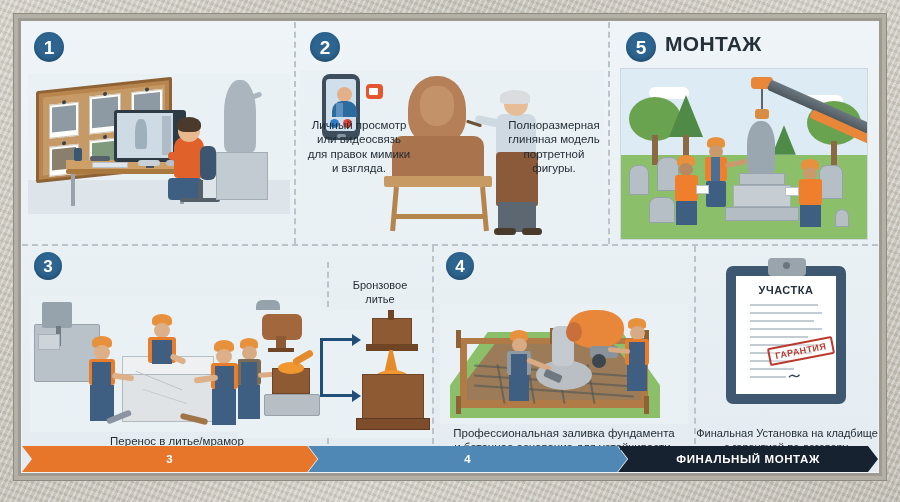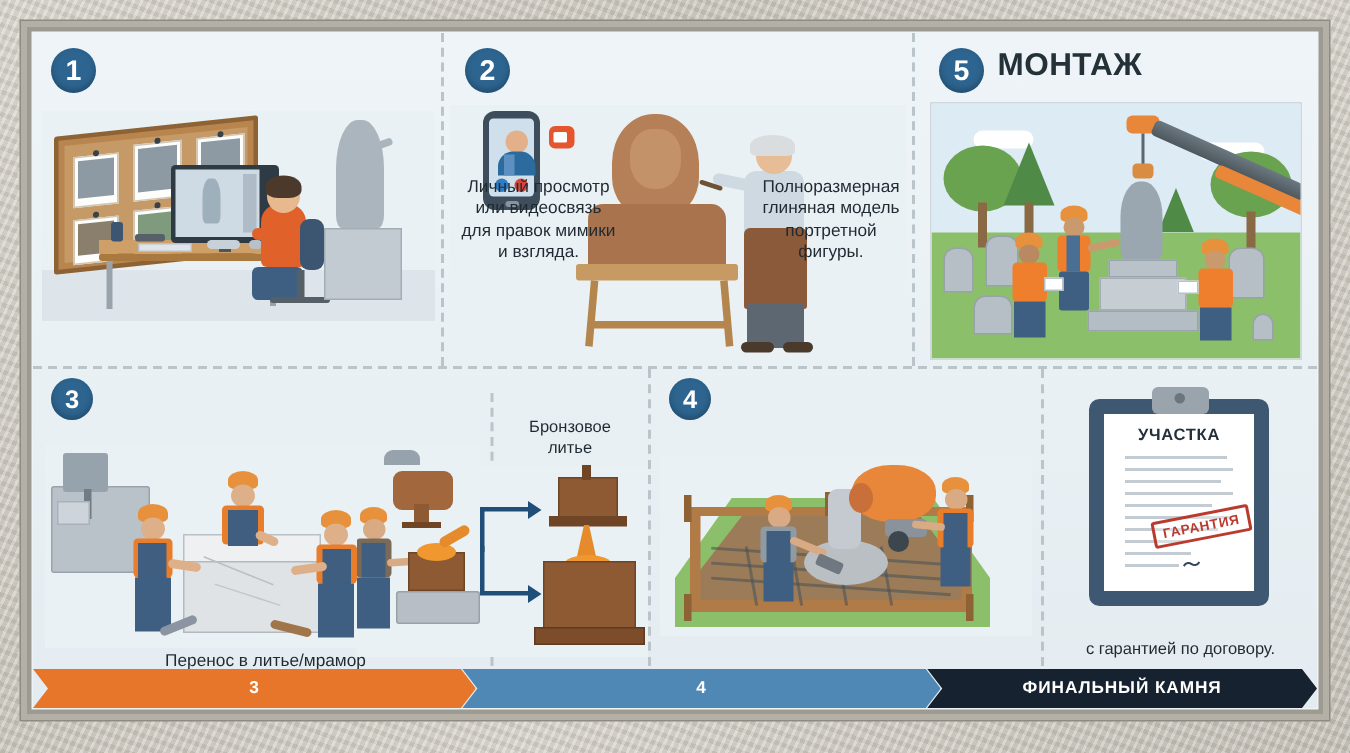--- a/index.html
+++ b/index.html
@@ -558,20 +558,24 @@
         <div class="worker" style="left:182px; top:14px; width:32px; height:66px;">
           <div class="helmet" style="left:6px; top:0; width:18px; height:11px;"></div>
           <div class="person-head" style="left:8px; top:8px; width:15px; height:14px; background:#d9ab85;"></div>
           <div class="r" style="left:3px; top:21px; width:24px; height:26px; background:#e87d2b; border-radius:3px;"></div>
           <div class="r" style="left:7px; top:24px; width:16px; height:24px; background:#3f5e80;"></div>
           <div class="r" style="left:-14px; top:30px; width:22px; height:5px; background:#d9ab85; border-radius:3px; transform:rotate(6deg);"></div>
           <div class="jeans" style="left:5px; top:47px; width:20px; height:26px;"></div>
         </div>
       </div>
 
+      <div class="cap" style="left:2px; top:178px; width:256px;">
+        <div>Профессиональная заливка фундамента</div>
+        <div>и бетонное основание для устойчивости.</div>
+      </div>
     </div>
 
     <div class="panel" style="left:674px; top:226px; width:182px; height:198px;">
       <div style="position:absolute; left:30px; top:8px; width:120px; height:148px;">
         <div class="clipboard" style="left:0; top:10px; width:120px; height:138px;"></div>
         <div class="clip-top" style="left:42px; top:2px; width:38px; height:18px;"></div>
         <div class="r" style="left:57px; top:6px; width:7px; height:7px; border-radius:50%; background:#6c757d;"></div>
         <div class="paper" style="left:10px; top:20px; width:100px; height:118px;">
           <div class="doc-title" style="top:8px;">УЧАСТКА</div>
           <div class="tline" style="left:14px; top:28px; width:68px;"></div>
@@ -583,30 +587,31 @@
           <div class="tline" style="left:14px; top:76px; width:62px;"></div>
           <div class="tline" style="left:14px; top:84px; width:40px;"></div>
           <div class="tline" style="left:14px; top:92px; width:44px;"></div>
           <div class="tline" style="left:14px; top:100px; width:36px;"></div>
           <div class="stamp" style="left:32px; top:66px;">ГАРАНТИЯ</div>
           <div class="sig" style="left:52px; top:92px;">〜</div>
         </div>
       </div>
 
       <div class="cap side" style="left:-2px; top:178px; width:186px; line-height:1.3;">
+        <div>Финальная Установка на кладбище</div>
         <div>с гарантией по договору.</div>
       </div>
     </div>
 
     <div class="ribbon">
       <div class="seg" style="flex:25; background:#e8762a;">
         <span>3</span>
       </div>
       <div class="seg" style="flex:27; background:#4f88b5;">
         <span>4</span>
       </div>
       <div class="seg" style="flex:22; background:#16222f; margin-right:0;">
-        <span>ФИНАЛЬНЫЙ КАМНЯ</span>
+        <span>ФИНАЛЬНЫЙ МОНТАЖ</span>
       </div>
     </div>
 
   </div>
 </div>
 
 </body></html>

